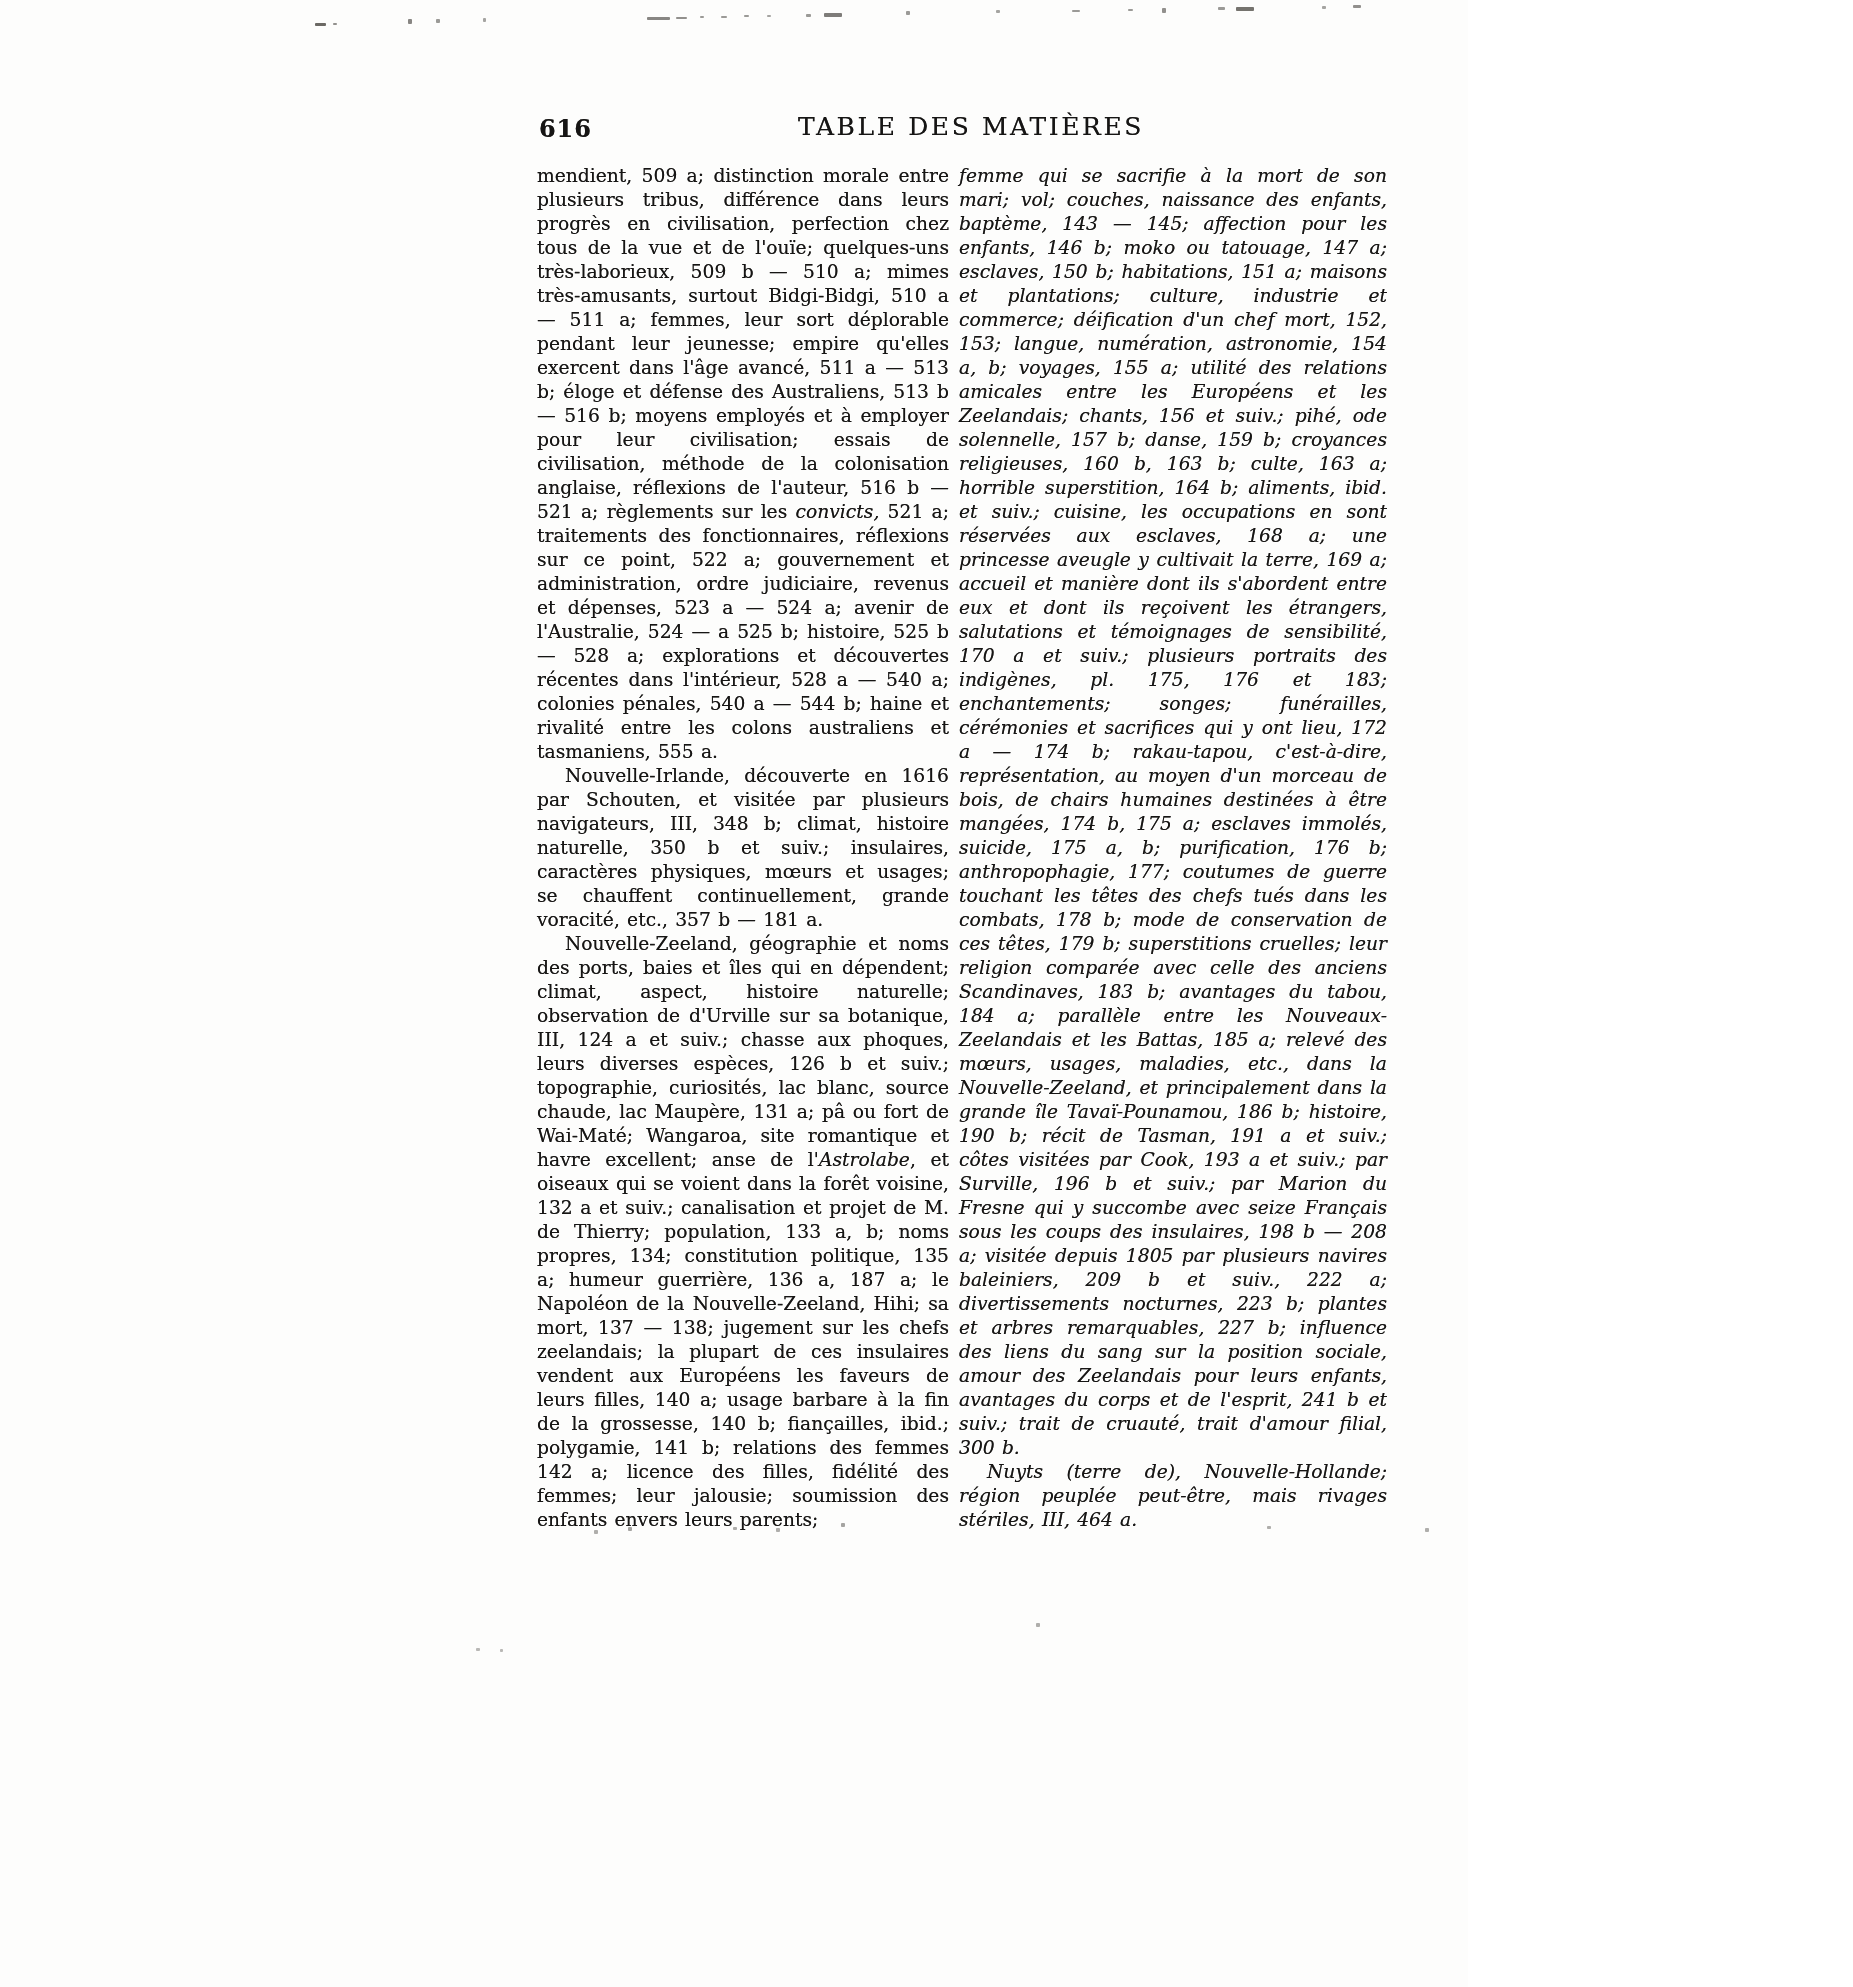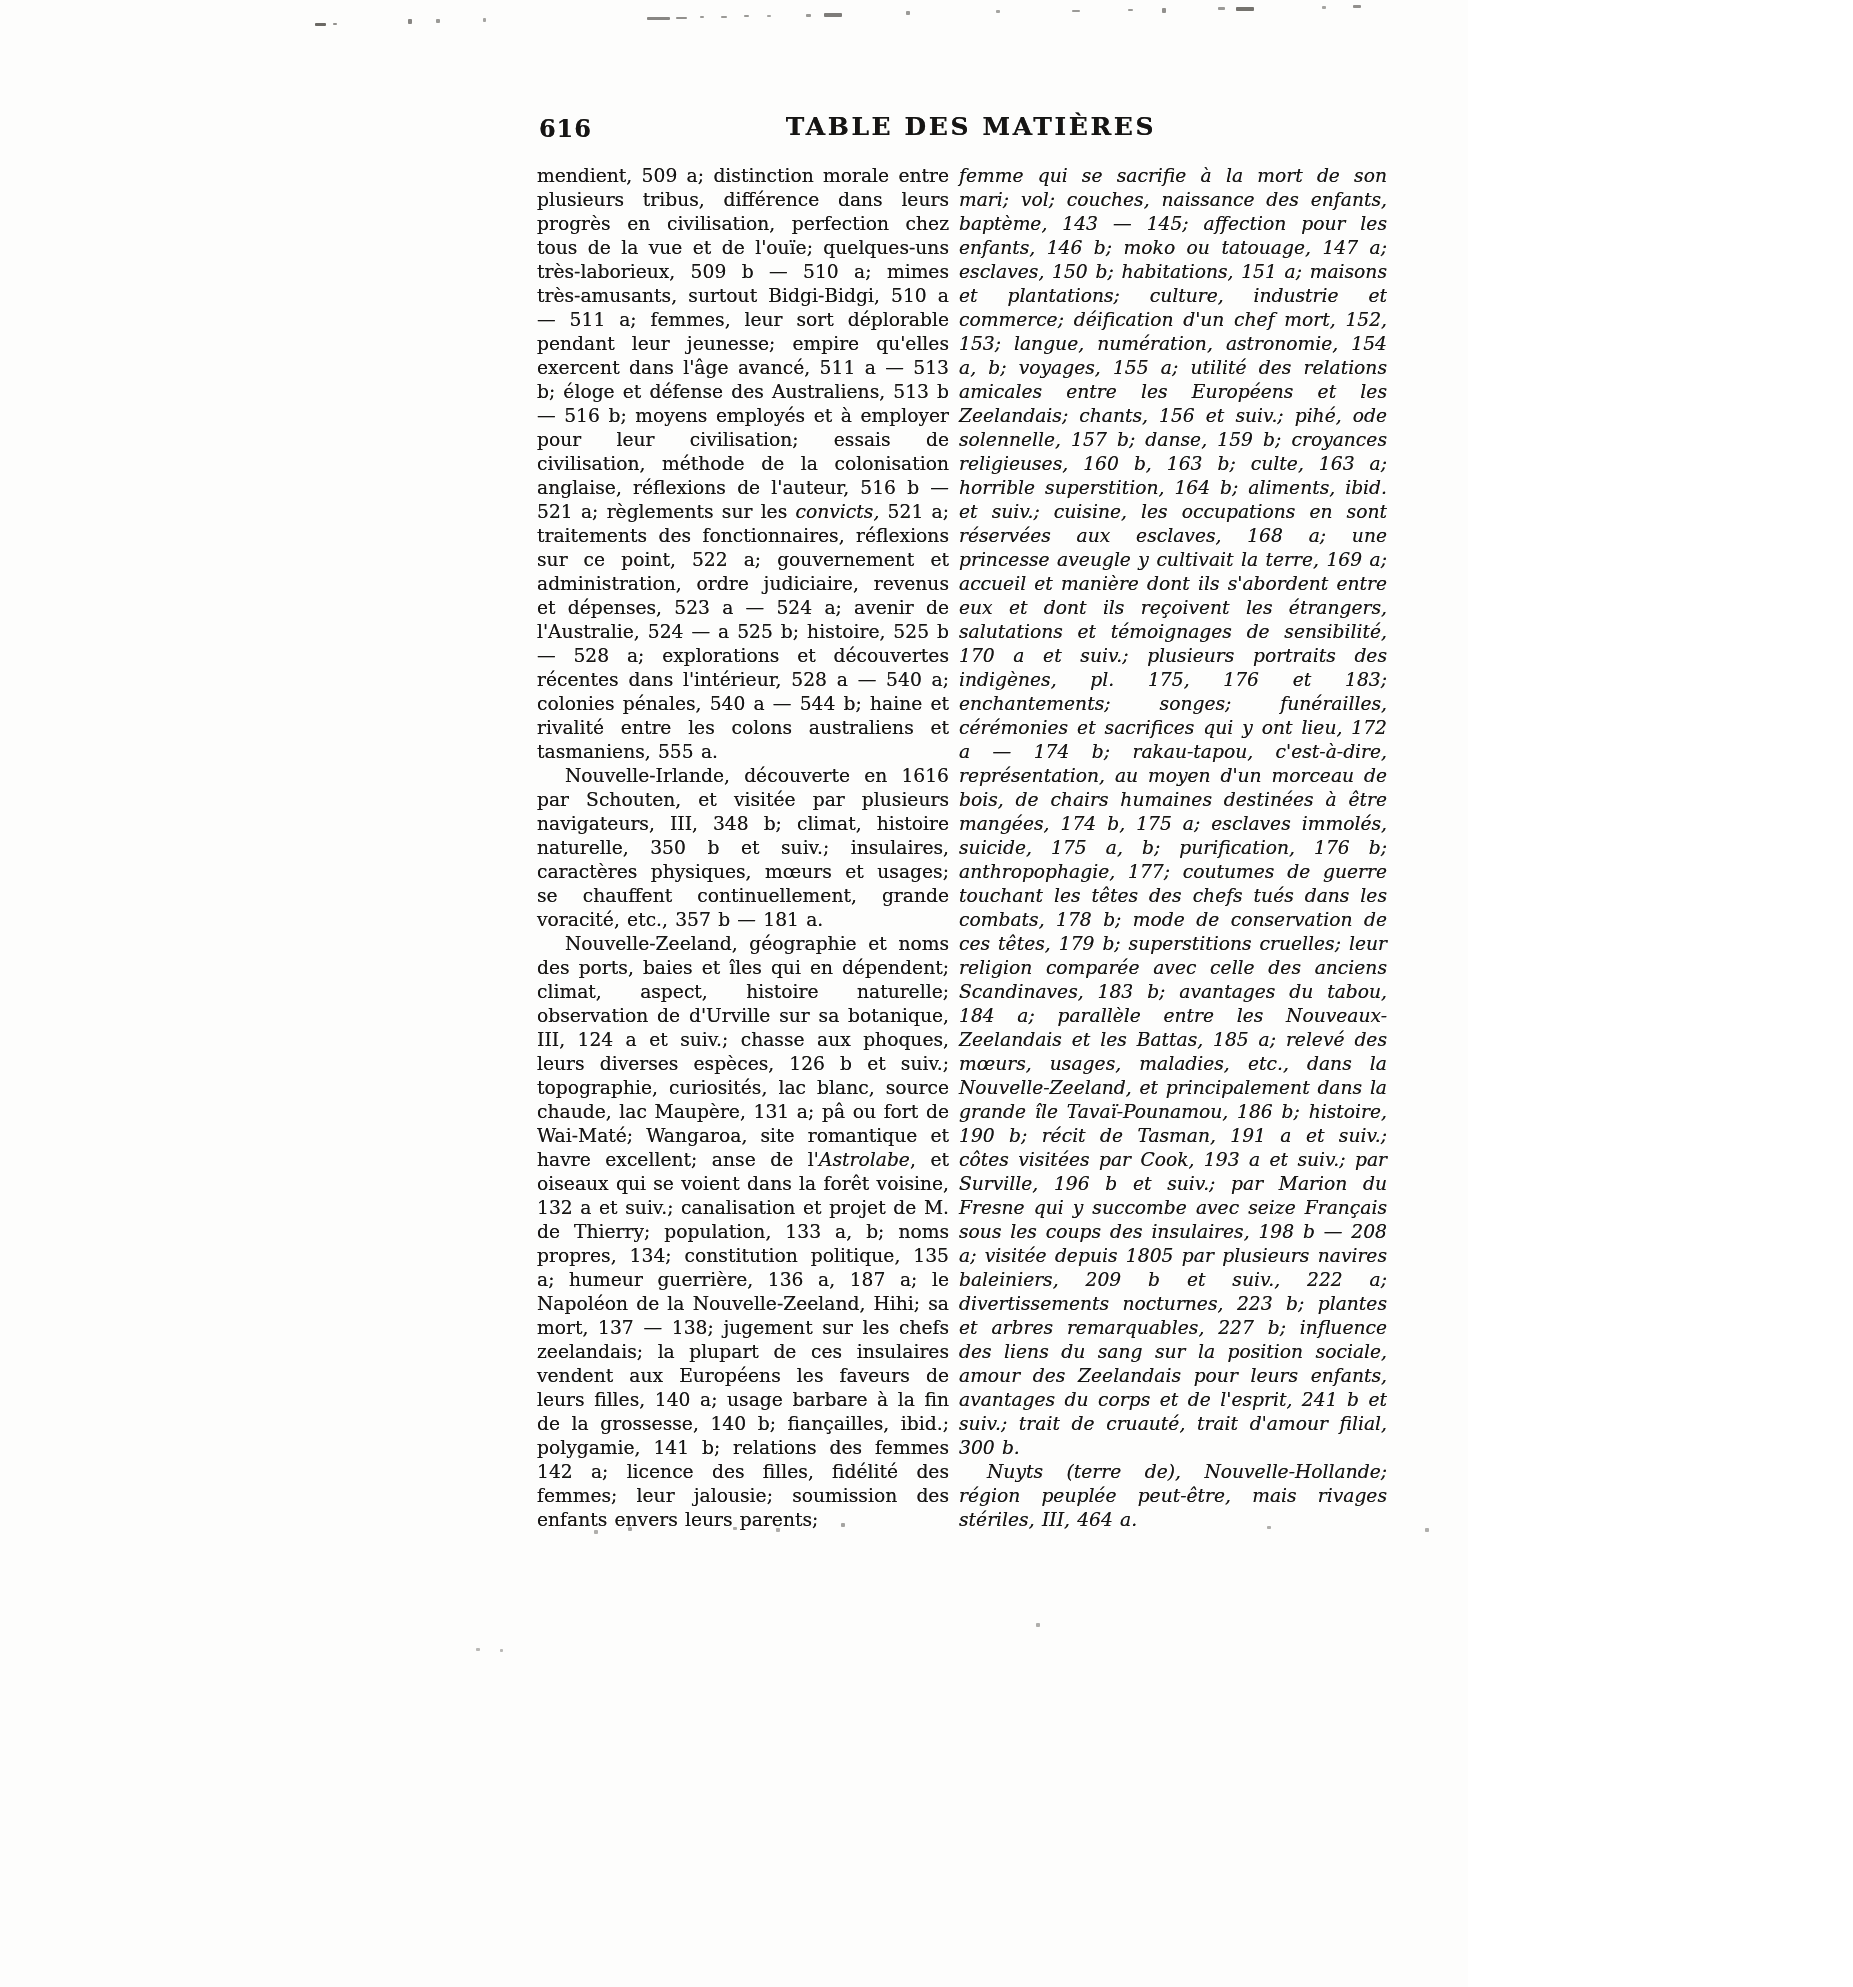--- a/index.html
+++ b/index.html
@@ -20,21 +20,21 @@
     font-weight:bold;
     letter-spacing:0.9px;
     text-shadow:0 0 0.5px rgba(20,20,20,0.7);
   }
   .page-title {
     position:absolute;
     left:971px;
     top:112px;
     transform:translateX(-50%);
     font-size:25px;
-    font-weight:bold;
+    font-weight:normal;
     letter-spacing:2.6px;
     white-space:nowrap;
     text-shadow:0 0 0.6px rgba(20,20,20,0.7);
   }
   .col {
     position:absolute;
     top:164px;
     text-align:justify;
     font-size:18.7px;
     line-height:24px;

